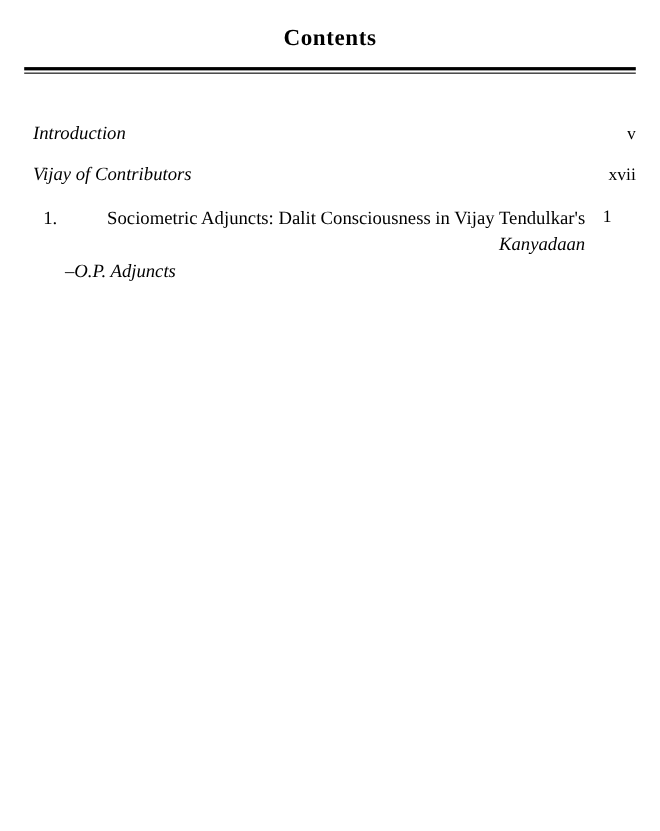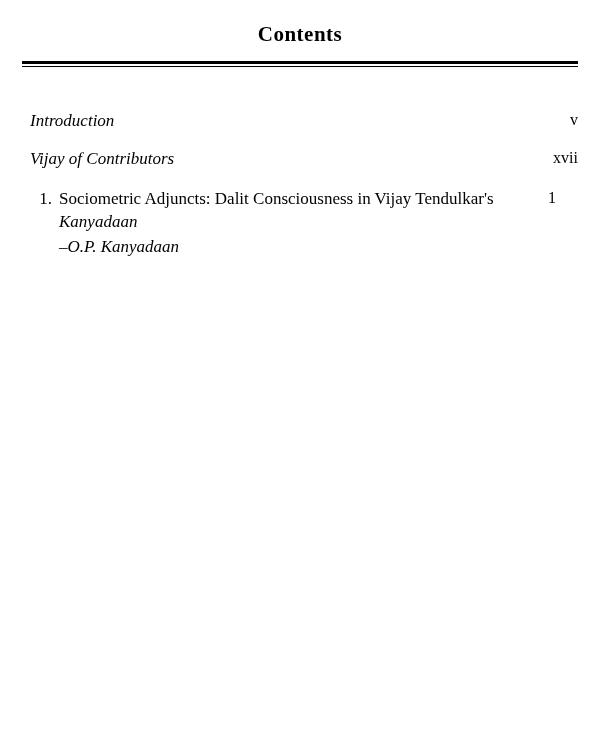--- a/index.html
+++ b/index.html
@@ -44,21 +44,21 @@
   }
 
   .toc {
     margin-top: 44px;
     padding-left: 4px;
   }
 
   
   .front-row {
     display: flex;
-    align-items: flex-start;
+    align-items: flex-end;
     margin-bottom: 18px;
   }
   .front-row .fm-title {
     font-style: italic;
     font-size: 17px;
     flex: 1 1 auto;
     padding-left: 4px;
   }
   .front-row .fm-page {
     width: 46px;
@@ -82,20 +82,21 @@
     padding-right: 7px;
     box-sizing: content-box;
   }
   .entry .body {
     flex: 1 1 auto;
     font-size: 17px;
     line-height: 1.38;
   }
   .entry .body .ttl {
     display: block;
+    text-align: right;
   }
   .entry .body .ttl em {
     font-style: italic;
   }
   .entry .body .author {
     display: block;
     font-style: italic;
     margin-top: 1px;
   }
   .entry .page {
@@ -129,20 +130,20 @@
     <div class="front-row">
       <div class="fm-title">Vijay of Contributors</div>
       <div class="fm-page">xvii</div>
     </div>
 
     <div id="entries">
         <div class="entry">
           <div class="num">1.</div>
           <div class="body">
             <span class="ttl"><span>Sociometric Adjuncts: Dalit Consciousness in Vijay Tendulkar's </span><em>Kanyadaan</em></span>
-            <span class="author">–O.P. Kanyadaan</span>
+            <span class="author">–O.P. Adjuncts</span>
           </div>
           <div class="page">1</div>
         </div>
       </div>
 
   </div>
 </div>
 
 </body></html>

